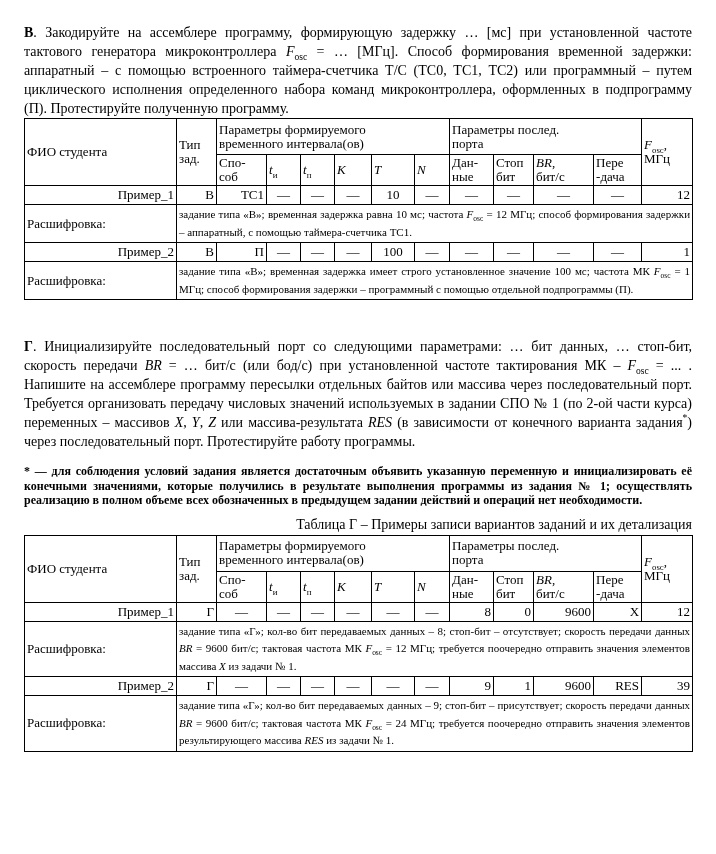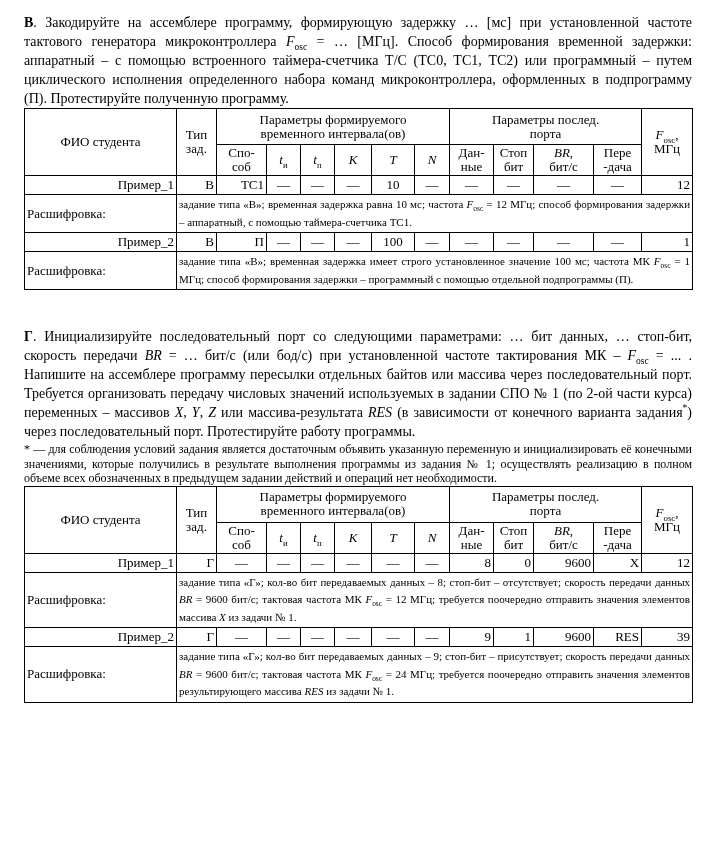--- a/index.html
+++ b/index.html
@@ -2,21 +2,21 @@
 <html><head>
 <meta charset="utf-8">
 <style>
   * { margin:0; padding:0; box-sizing:border-box; }
   html, body { background:#ffffff; }
   body {
     width:716px; min-height:854px;
     font-family:"Liberation Serif", serif;
     color:#000;
   }
-  .page { padding:13px 24px 10px 24px; }
+  .page { padding:23px 24px 10px 24px; }
   .para { font-size:14px; line-height:19px; text-align:justify; }
   .b   { font-weight:bold; }
   .i   { font-style:italic; }
   .sub { font-size:0.68em; vertical-align:sub;  line-height:0; }
   .sup { font-size:0.68em; vertical-align:super; line-height:0; }
   .caption { font-size:14px; text-align:right; margin:9px 0 2px 0; }
   .sec-gap { height:37px; }
 
   table.tbl {
     width:668px; border-collapse:collapse; table-layout:fixed;
@@ -25,30 +25,30 @@
   table.tbl td {
     border:1px solid #000; padding:1px 2px; vertical-align:middle;
     overflow:hidden;
   }
   col.c-fio{width:152px} col.c-tip{width:40px} col.c-sposob{width:50px}
   col.c-ti{width:34px} col.c-tp{width:34px} col.c-k{width:37px}
   col.c-t{width:43px} col.c-n{width:35px} col.c-dan{width:44px}
   col.c-stop{width:40px} col.c-br{width:60px} col.c-per{width:48px}
   col.c-fosc{width:51px}
 
-  .hc { text-align:center; white-space:pre-line; line-height:14px; padding:2px 1px; }
+  .hc { white-space:pre-line; line-height:14px; padding:2px 1px; }
   tr.hr1 td { height:36px; }
   tr.hr2 td { height:30px; }
   tr.ex td { height:18px; }
   .cell-c { text-align:center; }
   .cell-l { text-align:right; padding-left:3px; }
   .dec-label { text-align:left; }
   .dec-text  { text-align:justify; padding:2px 4px; line-height:17.5px; font-size:11px; }
 
-  .footnote { font-size:12px; line-height:14.5px; text-align:justify; margin-top:1px; }
+  .footnote { font-size:12px; line-height:14.5px; text-align:justify; margin-top:13px;font-weight:bold; }
 </style>
 </head>
 <body>
 
 <div class="page">
 
   <p class="para"><span class="b">В</span>. Закодируйте на ассемблере программу, формирующую задержку … [мс] при установленной частоте тактового генератора микроконтроллера <span class="i">F</span><span class="sub">osc</span> = … [МГц]. Способ формирования временной задержки: аппаратный – с помощью встроенного таймера-счетчика Т/С (ТС0, ТС1, ТС2) или программный – путем циклического исполнения определенного набора команд микроконтроллера, оформленных в подпрограмму (П). Протестируйте полученную программу.</p>
 
 
   <table class="tbl">
@@ -136,20 +136,21 @@
       </tr>
     </tbody>
   </table>
 
   <div class="sec-gap"></div>
 
   <p class="para"><span class="b">Г</span>. Инициализируйте последовательный порт со следующими параметрами: … бит данных, … стоп-бит, скорость передачи <span class="i">BR</span> = … бит/с (или бод/с) при установленной частоте тактирования МК – <span class="i">F</span><span class="sub">osc</span> = ... . Напишите на ассемблере программу пересылки отдельных байтов или массива через последовательный порт. Требуется организовать передачу числовых значений используемых в задании СПО № 1 (по 2-ой части курса) переменных – массивов <span class="i">X</span>, <span class="i">Y</span>, <span class="i">Z</span> или массива-результата <span class="i">RES</span> (в зависимости от конечного варианта задания<span class="sup">*</span>) через последовательный порт. Протестируйте работу программы.</p>
 
   <p class="footnote">* — для соблюдения условий задания является достаточным объявить указанную переменную и инициализировать её конечными значениями, которые получились в результате выполнения программы из задания № 1; осуществлять реализацию в полном объеме всех обозначенных в предыдущем задании действий и операций нет необходимости.</p>
 
+  <div class="caption">Таблица Г – Примеры записи вариантов заданий и их детализация</div>
 
   <table class="tbl">
     <colgroup>
       <col class="c-fio">
         <col class="c-tip">
         <col class="c-sposob">
         <col class="c-ti">
         <col class="c-tp">
         <col class="c-k">
         <col class="c-t">

